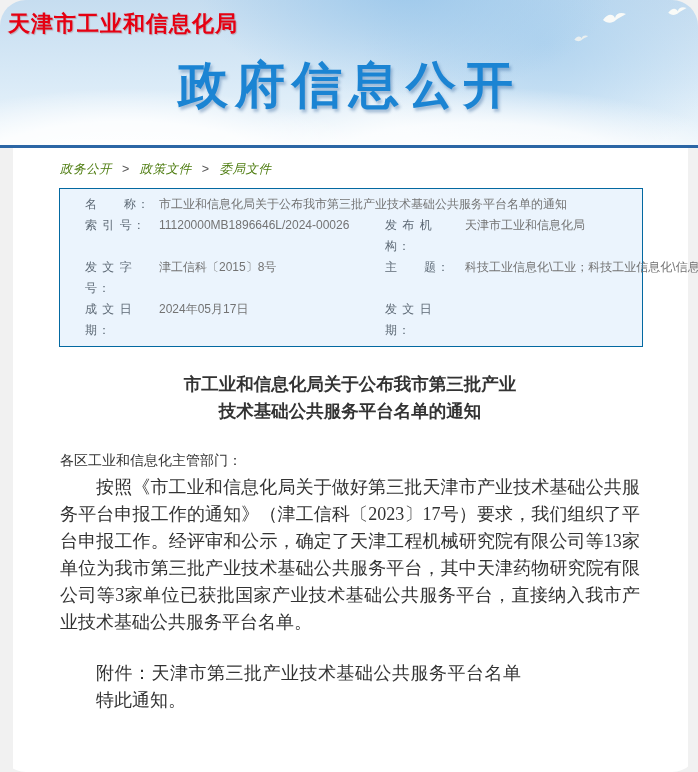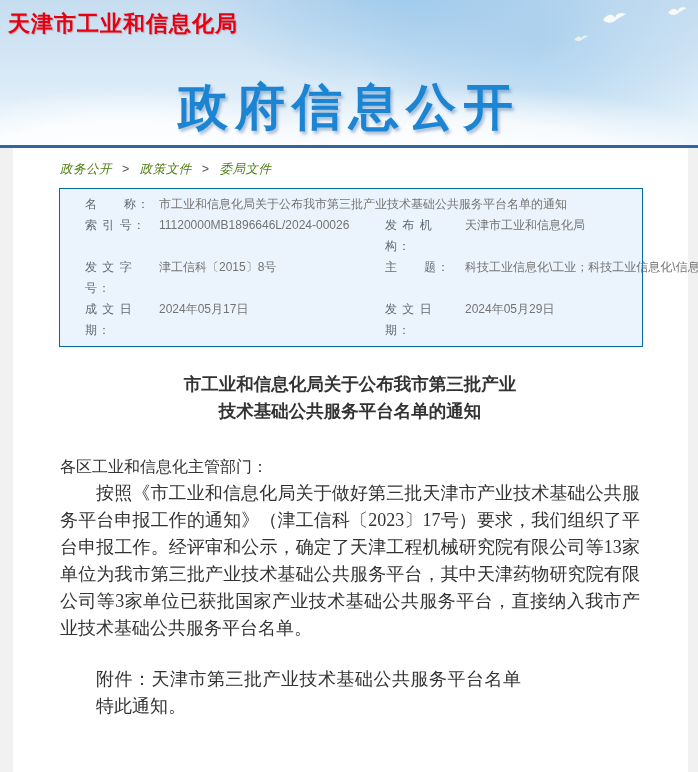--- a/index.html
+++ b/index.html
@@ -2,41 +2,41 @@
 <html><head>
 <meta charset="utf-8">
 <style>
   * { margin:0; padding:0; box-sizing:border-box; }
   html,body { width:698px; }
   body {
     font-family:"Liberation Sans","DejaVu Sans",sans-serif;
     background:#f1f1f1;
     color:#333;
   }
-  .page { width:698px; height:772px; position:relative; background:#f1f1f1; overflow:hidden; }
+  .page { width:698px; height:772px; position:relative; background:#f1f1f1; overflow:hidden;border-radius:26px; }
 
   
   .banner {
     position:relative; width:698px; height:148px;
     border-bottom:3px solid #2b66a5;
     background:
       radial-gradient(ellipse 340px 110px at 18% 118%, rgba(255,255,255,.98) 0%, rgba(255,255,255,.85) 45%, rgba(255,255,255,0) 75%),
       radial-gradient(ellipse 380px 120px at 68% 122%, rgba(255,255,255,.98) 0%, rgba(255,255,255,.8) 45%, rgba(255,255,255,0) 75%),
       radial-gradient(ellipse 300px 160px at 58% -10%, rgba(154,199,235,.9) 0%, rgba(154,199,235,0) 70%),
       radial-gradient(ellipse 260px 190px at 78% 30%, rgba(170,208,238,.8) 0%, rgba(170,208,238,0) 70%),
       linear-gradient(180deg,#c6ddf0 0%,#d9eaf7 55%,#ecf5fb 100%);
   }
   .agency {
     position:absolute; top:9px; left:8px;
     font-size:22px; font-weight:bold; color:#e60012;
     letter-spacing:1px; text-shadow:1px 1px 1px rgba(130,0,0,.25);
     cursor:pointer; text-decoration:none;
   }
   .banner-title {
-    position:absolute; top:74px; left:0; width:100%;
+    position:absolute; top:52px; left:0; width:100%;
     text-align:center; font-size:50px; font-weight:900;
     letter-spacing:7px; color:#1b84d3;
     text-shadow:2px 3px 3px rgba(35,85,145,.35);
   }
   .dove { position:absolute; opacity:.95; }
   .dove-1 { top:10px; left:601px; }
   .dove-2 { top:3px;  left:664px; transform:scale(.8); }
   .dove-3 { top:30px; left:568px; transform:scale(.6); opacity:.8; }
 
   
@@ -61,21 +61,21 @@
   .mlabel { color:#5e6a76; flex-shrink:0; width:66px; letter-spacing:1px; }
   .mcell.right .mlabel { width:72px; }
   .mvalue { color:#737373; margin-left:8px; white-space:nowrap; }
 
   
   .doc { font-family:"Liberation Serif","DejaVu Serif",serif; color:#333; }
   .doc-title {
     margin-top:24px; text-align:center;
     font-size:17.5px; font-weight:bold; line-height:27px; color:#333;
   }
-  .salutation { margin-top:28px; font-size:16px; line-height:27px; }
+  .salutation { margin-top:22px; font-size:14px; line-height:27px; }
   .para { font-size:18px; line-height:27px; text-align:justify; }
   .para.indent { text-indent:2em; }
   .attachment-ref { margin-top:24px; letter-spacing:.5px; }
   .doc-date { margin-top:55px; font-size:14px; line-height:27px; text-align:right; padding-right:10px; }
   .contact { font-size:14px; line-height:27px; }
 </style>
 </head>
 <body>
 
 <div class="page">
@@ -137,21 +137,20 @@
           <span class="mvalue">科技工业信息化\工业；科技工业信息化\信息化</span>
         </div>
       </div>
       <div class="mrow">
         <div class="mcell left">
           <span class="mlabel">成 文 日 期：</span>
           <span class="mvalue">2024年05月17日</span>
         </div>
         <div class="mcell right">
           <span class="mlabel">发 文 日 期：</span>
-          <span class="mvalue">2024年05月29日</span>
         </div>
       </div>
     </section>
 
     <article class="doc">
       <h2 class="doc-title">
         <span>市工业和信息化局关于公布我市第三批产业</span><br>
         <span>技术基础公共服务平台名单的通知</span>
       </h2>
       <p class="salutation">各区工业和信息化主管部门：</p>

